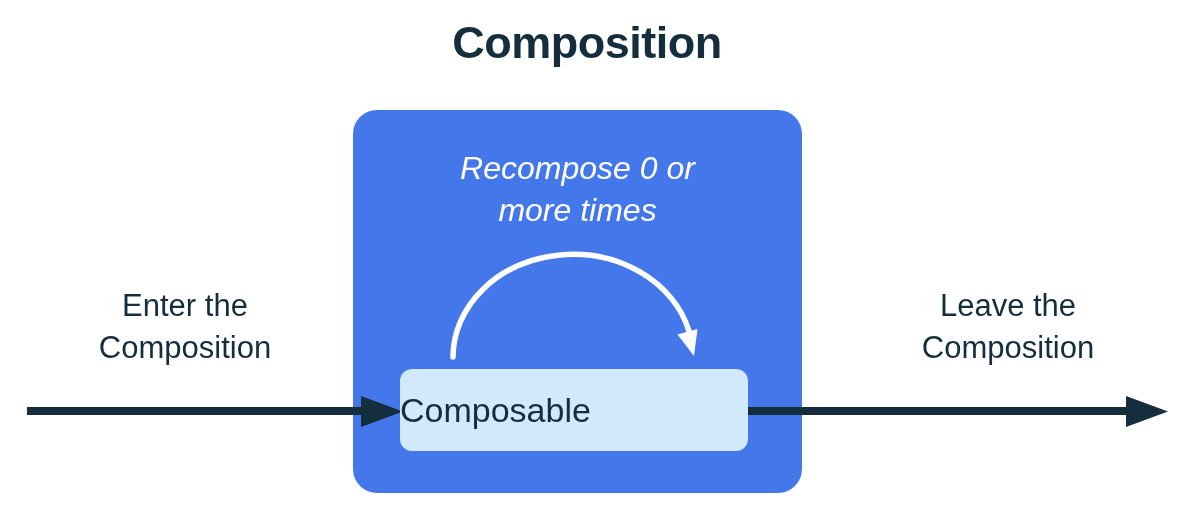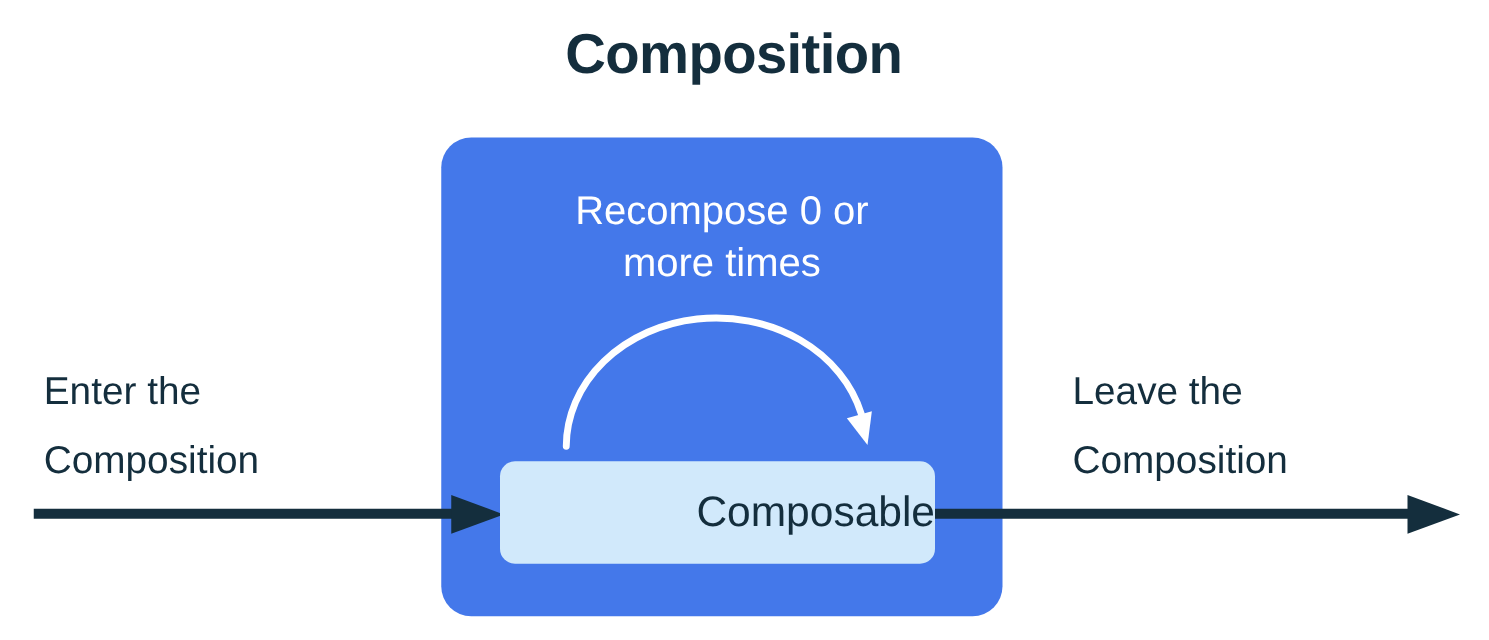--- a/index.html
+++ b/index.html
@@ -30,22 +30,23 @@
     font-size: 45px;
     font-weight: 700;
     letter-spacing: -0.5px;
     color: var(--ink);
     line-height: 1.05;
   }
   .side-label {
     position: absolute;
     top: 285px;
     width: 300px;
+    text-align: center;
     font-size: 31px;
-    line-height: 55px;
+    line-height: 42px;
     color: var(--ink);
     white-space: pre-line;
   }
   .side-label.enter { left: 35px; }
   .side-label.leave { left: 858px; }
   .composition-box {
     position: absolute;
     left: 353px;
     top: 110px;
     width: 449px;
@@ -58,20 +59,21 @@
     position: absolute;
     left: 353px;
     top: 147px;
     width: 449px;
     text-align: center;
     font-size: 32px;
     line-height: 42px;
     color: var(--white);
     white-space: pre-line;
     z-index: 4;
+    font-style: italic;
   }
   .arrows-layer {
     position: absolute;
     left: 0;
     top: 0;
     z-index: 2;
     pointer-events: none;
   }
   .flow-line { stroke: var(--ink); stroke-width: 8; }
   .flow-head { fill: var(--ink); }
@@ -80,21 +82,21 @@
   .composable-box {
     position: absolute;
     left: 400px;
     top: 369px;
     width: 348px;
     height: 82px;
     background: var(--light-blue);
     border-radius: 12px;
     display: flex;
     align-items: center;
-    justify-content: flex-end;
+    justify-content: flex-start;
     z-index: 3;
   }
   .composable-box span {
     font-size: 34px;
     color: var(--ink);
   }
 </style>
 </head>
 <body>
 

